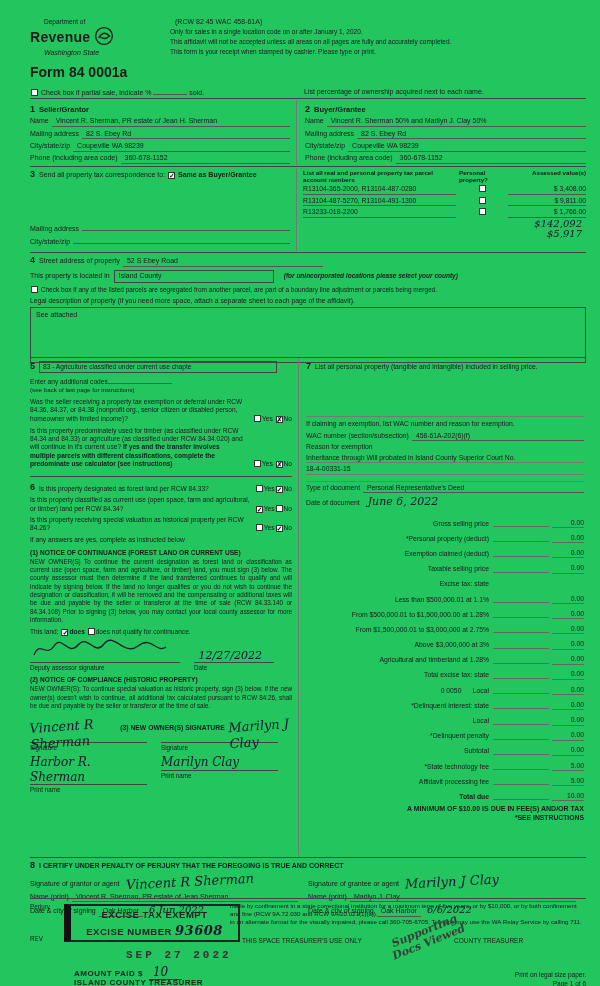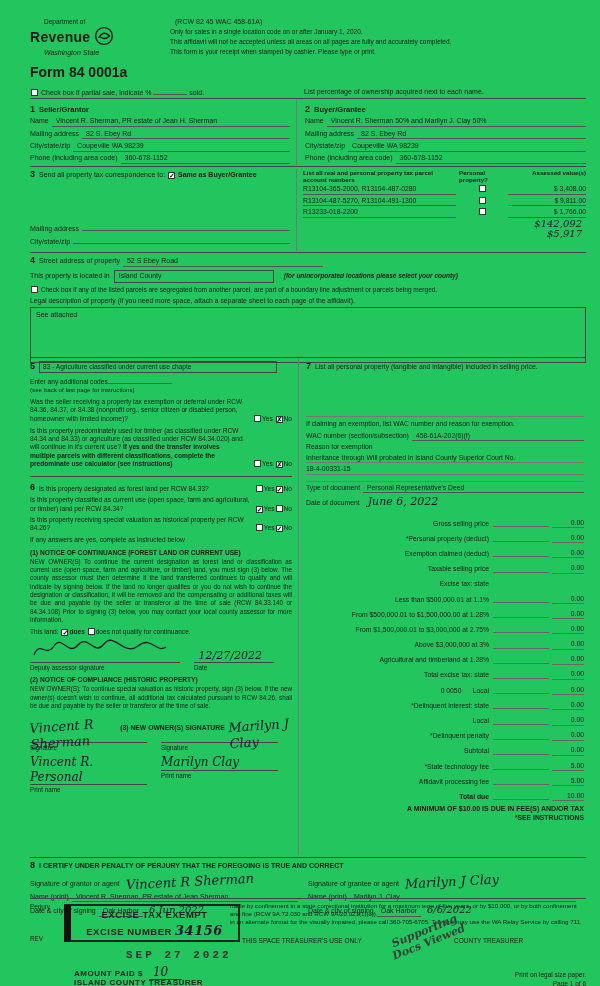--- a/index.html
+++ b/index.html
@@ -372,21 +372,21 @@
           <span class="hw sig">Vincent R Sherman</span>
           <span class="b ostitle">(3) NEW OWNER(S) SIGNATURE</span>
           <span class="hw sig">Marilyn J Clay</span>
         </div>
         <div class="sigline-row">
           <span>Signature</span>
           <span>Signature</span>
         </div>
         <div class="print-row">
           <div class="pcol">
-            <span class="hw pname">Vincent R. Personal</span>
+            <span class="hw pname">Harbor R. Sherman</span>
             <div class="plabel">Print name</div>
           </div>
           <div class="pcol">
             <span class="hw pname">Marilyn Clay</span>
             <div class="plabel">Print name</div>
           </div>
         </div>
       </div>
     </div>
 
@@ -559,21 +559,21 @@
 
   <div id="footerarea" class="abs">
     <span class="perjury-word">Perjury</span>
     <div class="perjury-text">
       <div>hable by confinement in a state correctional institution for a maximum term of five years, or by $10,000, or by both confinement and fine (RCW 9A.72.030 and RCW 9A.20.021(1)(c)).</div>
       <div>in an alternate format for the visually impaired, please call 360-705-6705. Teletype may use the WA Relay Service by calling 711.</div>
     </div>
 
     <div class="excise-stamp">
       <div class="l1 stampish">EXCISE TAX EXEMPT</div>
-      <div class="l2 stampish"><span>EXCISE NUMBER</span> <span class="hw exnum">34156</span></div>
+      <div class="l2 stampish"><span>EXCISE NUMBER</span> <span class="hw exnum">93608</span></div>
     </div>
 
     <span class="rev">REV</span>
     <span class="tspace">THIS SPACE TREASURER'S USE ONLY</span>
     <span class="ctreas">COUNTY TREASURER</span>
 
     <span class="datestamp stamp">SEP 27 2022</span>
 
     <div class="support-stamp">
       <div>Supporting</div>

